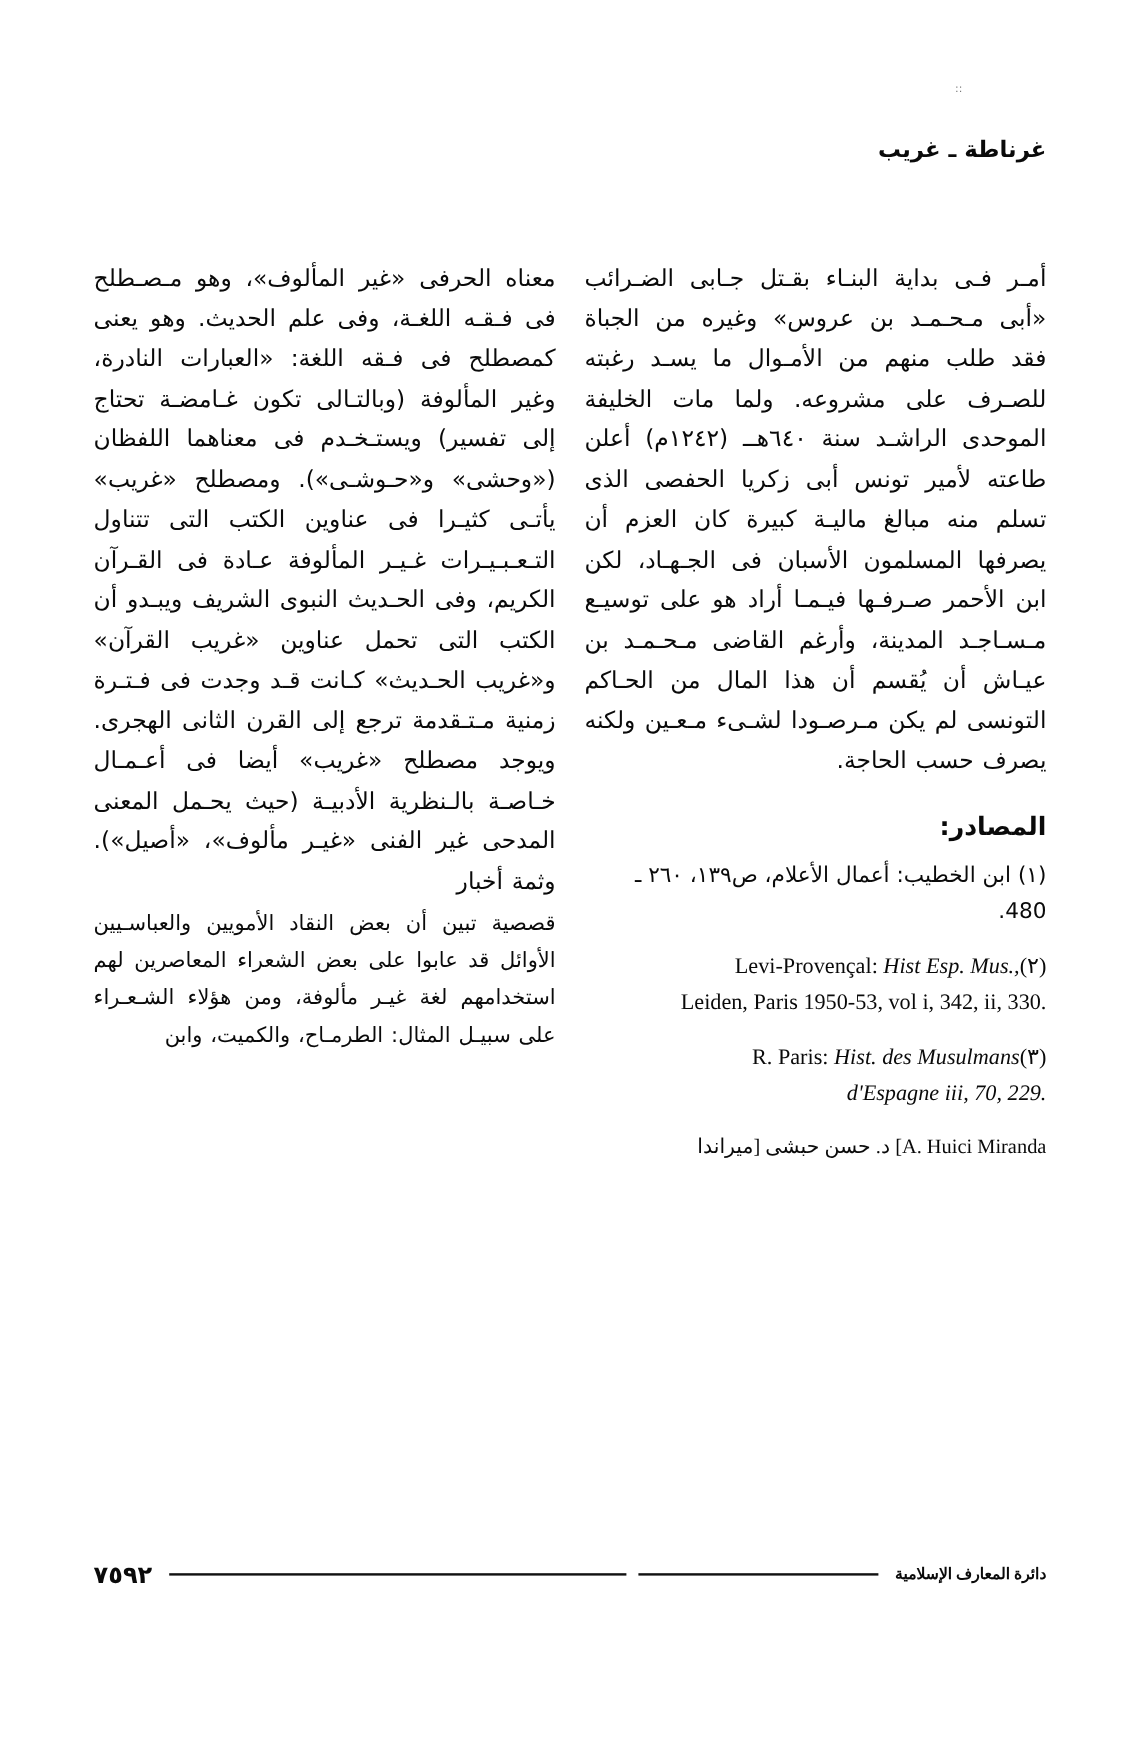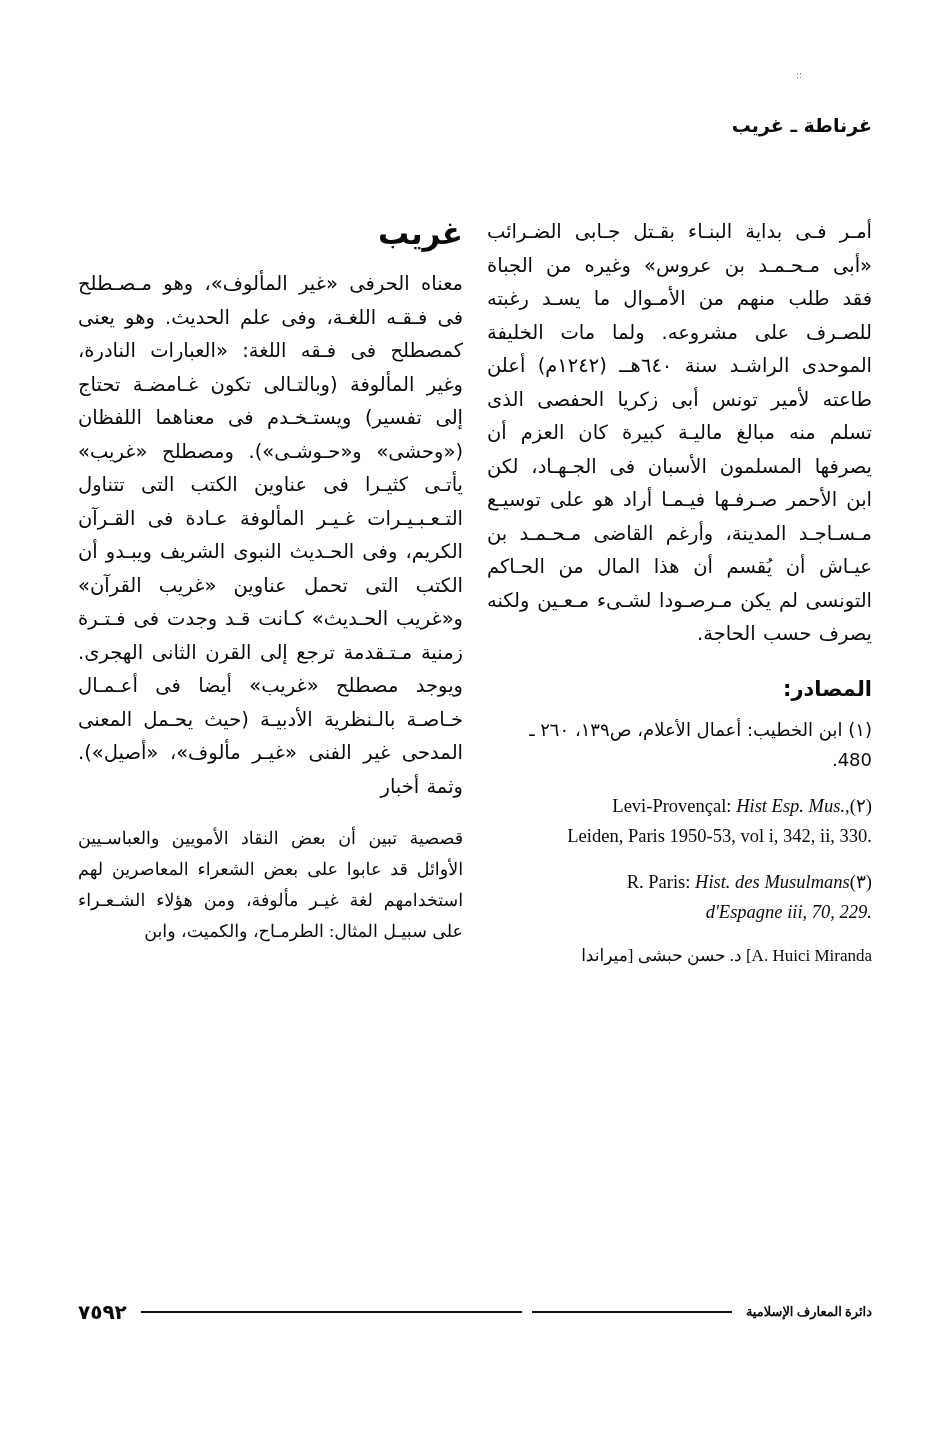--- a/index.html
+++ b/index.html
@@ -76,21 +76,21 @@
 
   p.body-par {
     margin: 0;
     font-size: 19.5px;
     line-height: 33.5px;
     text-align: justify;
     text-align-last: right;
     word-spacing: 1px;
   }
 
-  p.body-par + p.body-par { margin-top: 20px; font-family: Liberation Serif, serif; }
+  p.body-par + p.body-par { margin-top: 4px; }
 
   .body-par.small {
     font-size: 17.5px;
     line-height: 31px;
   }
 
   
   .sources-title {
     margin: 26px 0 14px 0;
     font-size: 21px;
@@ -211,21 +211,20 @@
         <i>d'Espagne iii, 70, 229.</i>
       </p>
 
       <p class="attribution">
         <span class="latin-name">[A. Huici Miranda</span>
         <span>د. حسن حبشى [ميراندا</span>
       </p>
     </div>
 
     <div class="col left-col">
-      <h1 class="entry-title">غريب</h1>
       <p class="body-par">معناه الحرفى «غير المألوف»، وهو مـصـطلح فى فـقـه اللغـة، وفى علم الحديث. وهو يعنى كمصطلح فى فـقه اللغة: «العبارات النادرة، وغير المألوفة (وبالتـالى تكون غـامضـة تحتاج إلى تفسير) ويستـخـدم فى معناهما اللفظان («وحشى» و«حـوشـى»). ومصطلح «غريب» يأتـى كثيـرا فى عناوين الكتب التى تتناول  التـعـبـيـرات غـيـر المألوفة عـادة فى القـرآن الكريم، وفى الحـديث النبوى الشريف ويبـدو أن الكتب التى تحمل عناوين «غريب القرآن» و«غريب الحـديث» كـانت قـد وجدت فى فـتـرة زمنية مـتـقدمة ترجع إلى القرن الثانى الهجرى. ويوجد مصطلح «غريب» أيضا فى أعـمـال خـاصـة بالـنظرية الأدبيـة (حيث يحـمل المعنى المدحى غير الفنى «غيـر مألوف»، «أصيل»). وثمة أخبار</p>
       <p class="body-par small">قصصية تبين أن بعض النقاد الأمويين والعباسـيين الأوائل قد عابوا على بعض الشعراء المعاصرين لهم استخدامهم لغة غيـر مألوفة، ومن هؤلاء الشـعـراء على سبيـل المثال: الطرمـاح، والكميت، وابن</p>
     </div>
 
   </div>
 
   <div class="footer">
     <div class="footer-title">دائرة المعارف الإسلامية</div>
     <div class="rule-seg-wrap">
       <div class="rule-seg a"></div>

